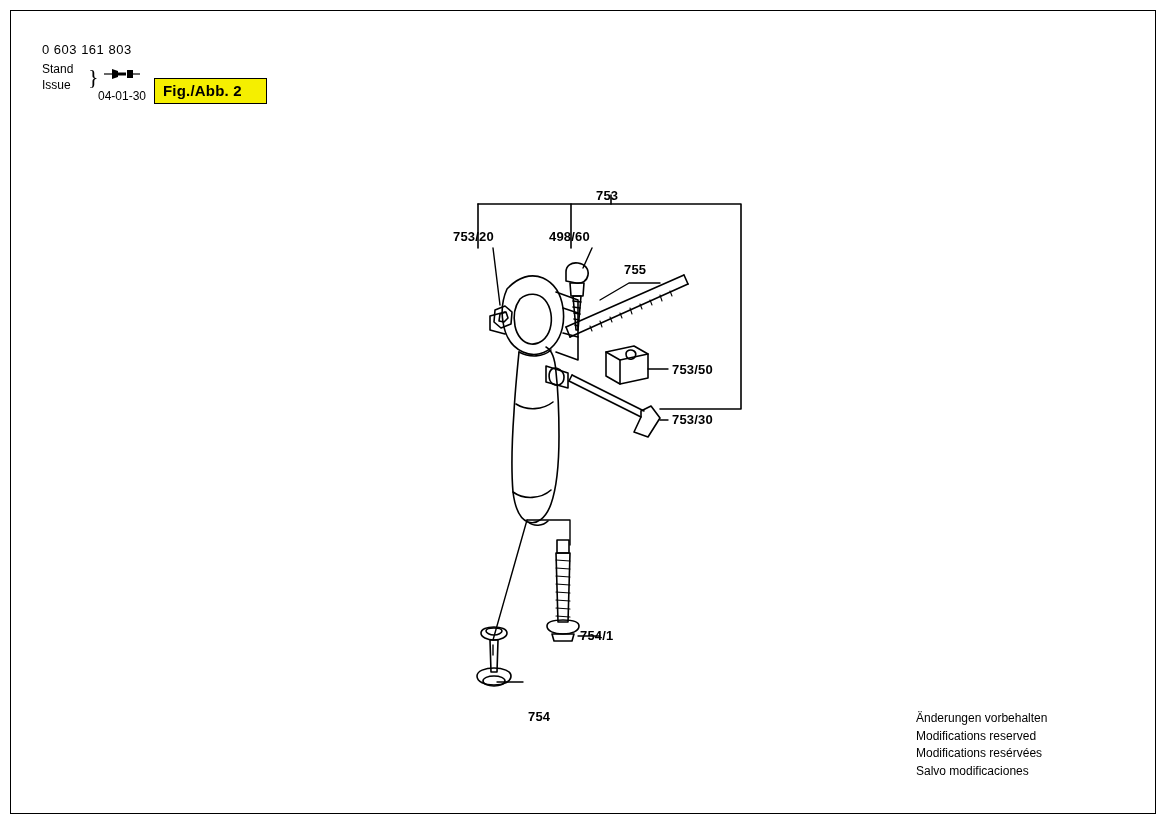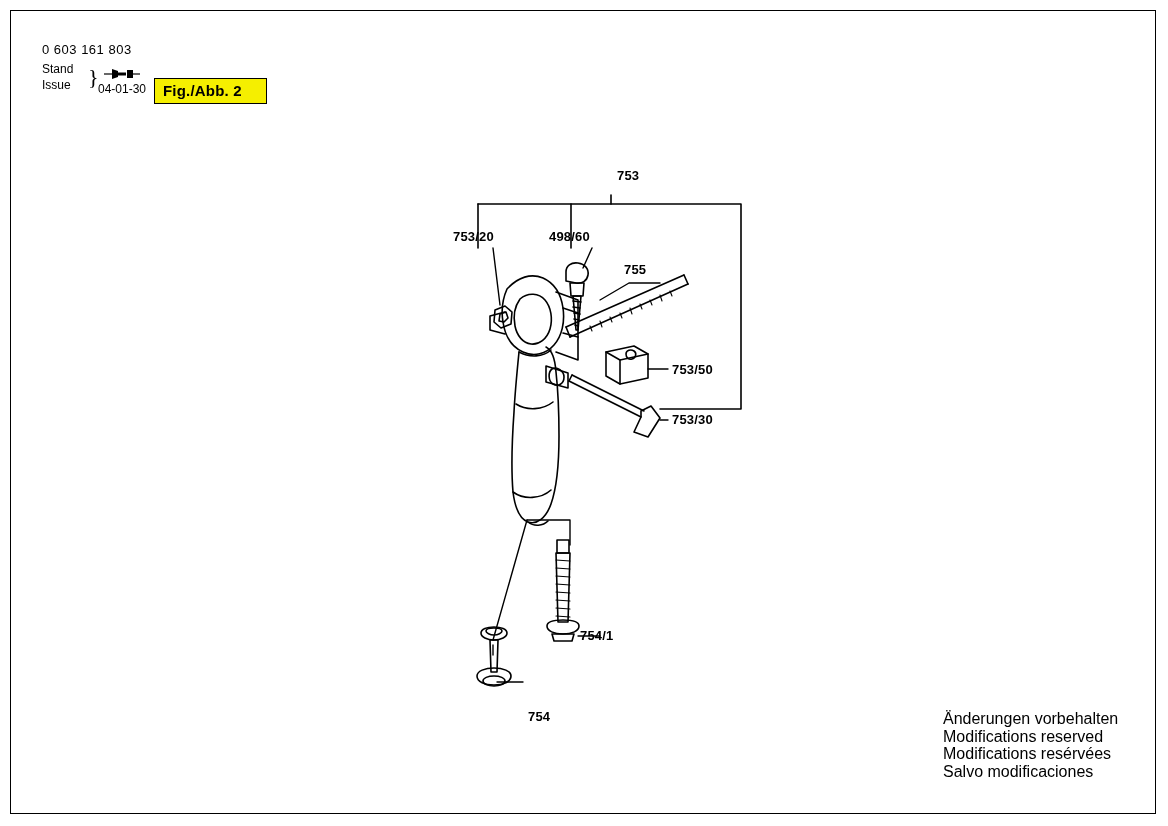--- a/index.html
+++ b/index.html
@@ -63,21 +63,21 @@
   .wrench-icon {
     position: absolute;
     left: 60px;
     top: 6px;
     width: 40px;
     height: 14px;
   }
   .issue-date {
     position: absolute;
     left: 56px;
-    top: 20px;
+    top: 27px;
     font-size: 12px;
     line-height: 16px;
   }
   .fig-box {
     position: absolute;
     left: 112px;
     top: 17px;
     background: #f5ef00;
     border: 1px solid #000000;
     padding: 3px 24px 4px 8px;
@@ -97,23 +97,23 @@
   .callout {
     position: absolute;
     font-size: 13px;
     font-weight: bold;
     white-space: nowrap;
     letter-spacing: 0.2px;
   }
   
   .footer {
     position: absolute;
-    left: 943px;
+    left: 916px;
     top: 710px;
-    font-size: 16px;
+    font-size: 12px;
     line-height: 17.5px;
   }
   .footer div {
     white-space: nowrap;
   }
 </style>
 </head>
 <body>
 
 <div id="page">
@@ -248,21 +248,21 @@
                  C502 633 498 635 494 635 C490 635 486 633 486 631 Z"></path>
         <path d="M490 640 L498 640 L497 672 L491 672 Z"></path>
         <path d="M477 676 C477 671 485 668 494 668 C503 668 511 671 511 676
                  C511 682 503 685 494 685 C485 685 477 682 477 676 Z"></path>
         <path d="M483 681 C483 678 488 676 494 676 C500 676 505 678 505 681
                  C505 684 500 686 494 686 C488 686 483 684 483 681 Z"></path>
       </g>
     </g>
   </svg>
 
-  <div class="callout" style="left:596px; top:168px;margin-left:21px;">753</div>
+  <div class="callout" style="left:596px; top:188px;">753</div>
   <div class="callout" style="left:453px; top:229px;">753/20</div>
   <div class="callout" style="left:549px; top:229px;">498/60</div>
   <div class="callout" style="left:624px; top:262px;">755</div>
   <div class="callout" style="left:672px; top:362px;">753/50</div>
   <div class="callout" style="left:672px; top:412px;">753/30</div>
   <div class="callout" style="left:580px; top:628px;">754/1</div>
   <div class="callout" style="left:528px; top:709px;">754</div>
 
   <div class="footer">
     <div>Änderungen vorbehalten</div>

